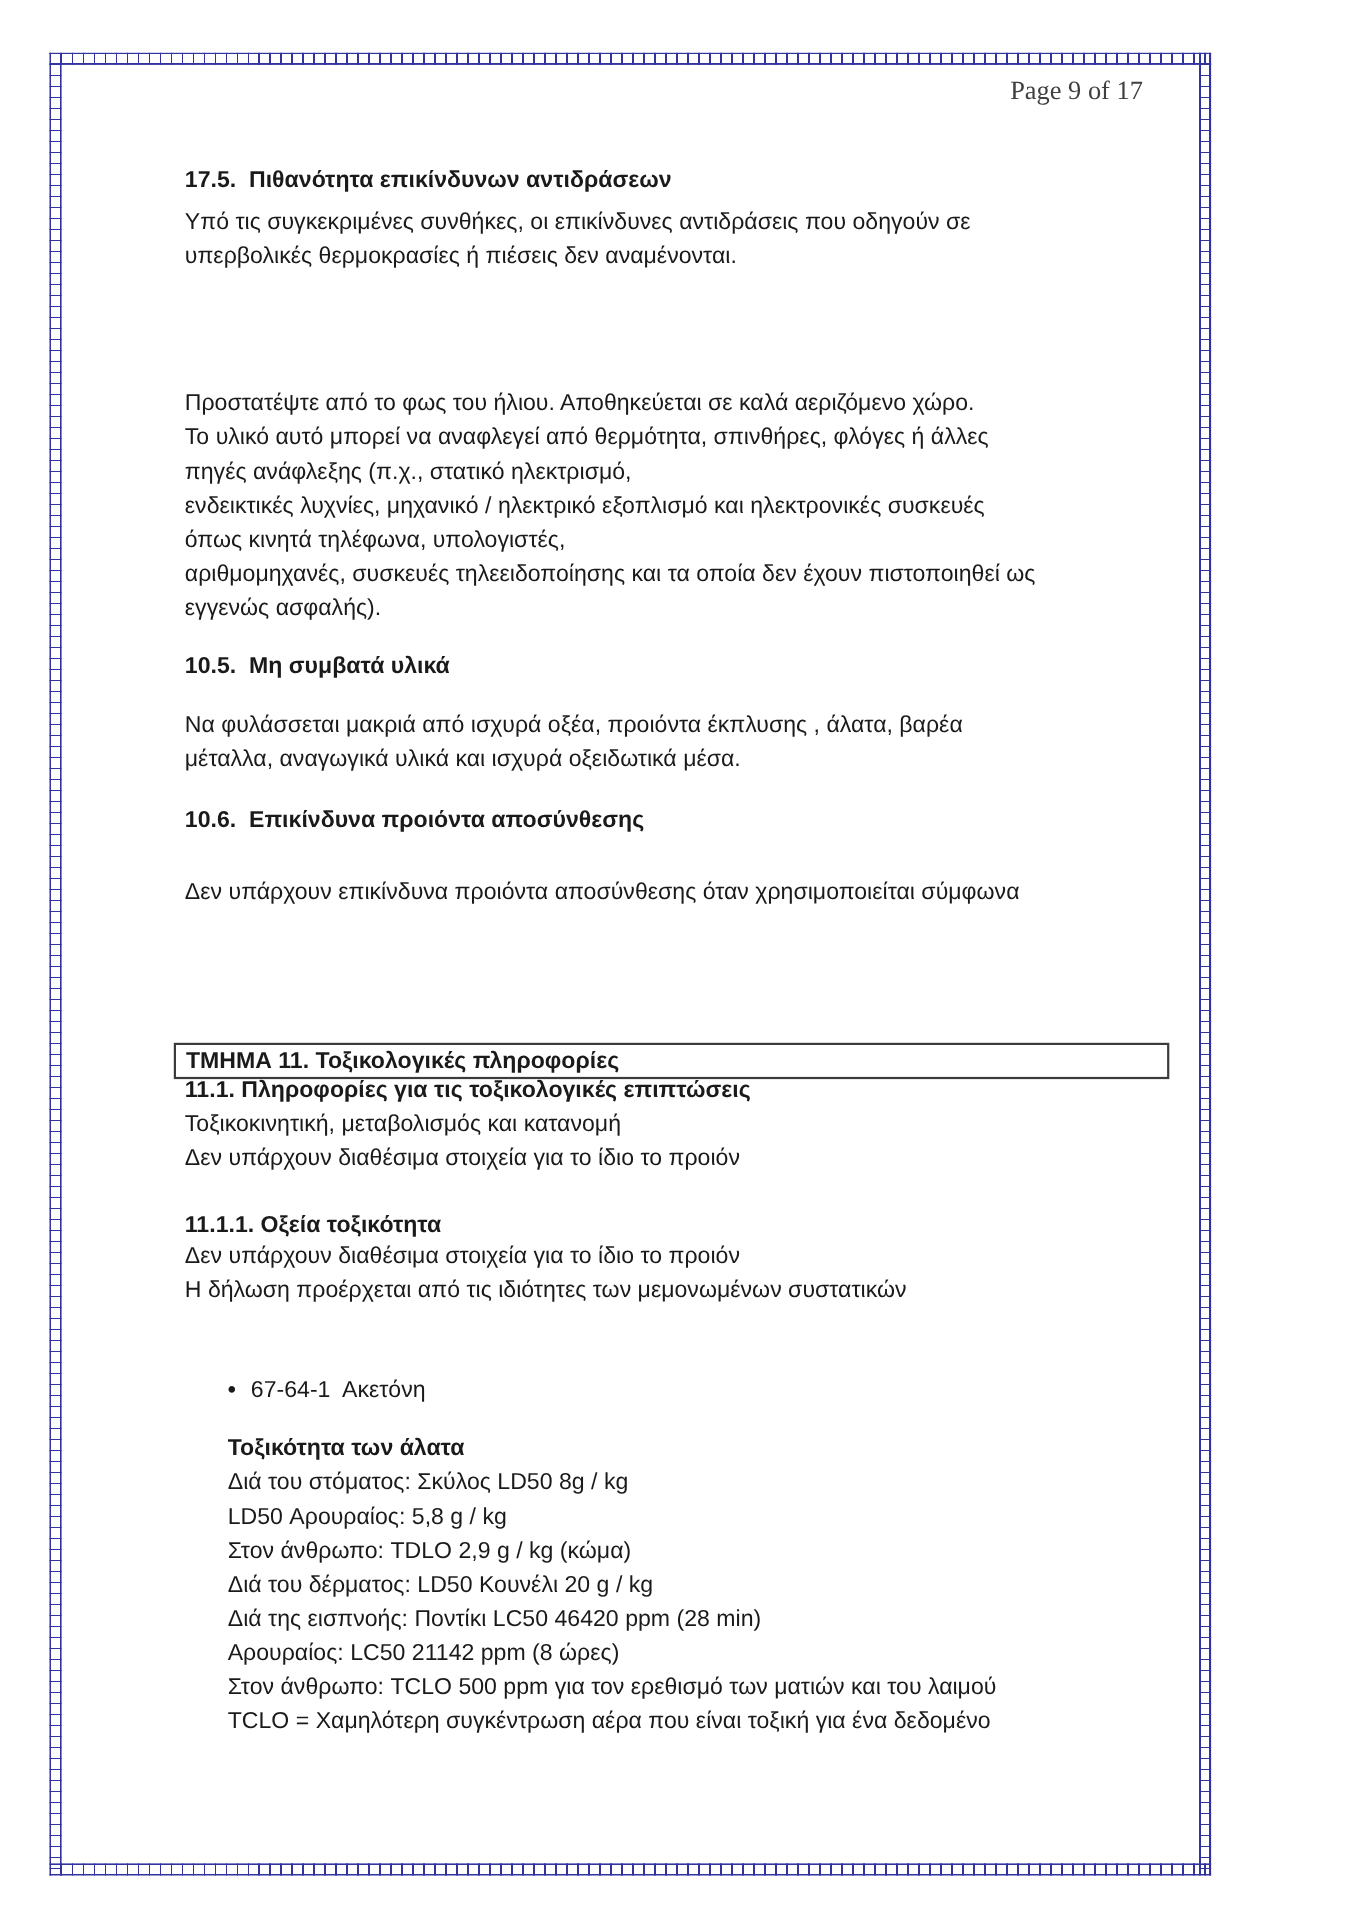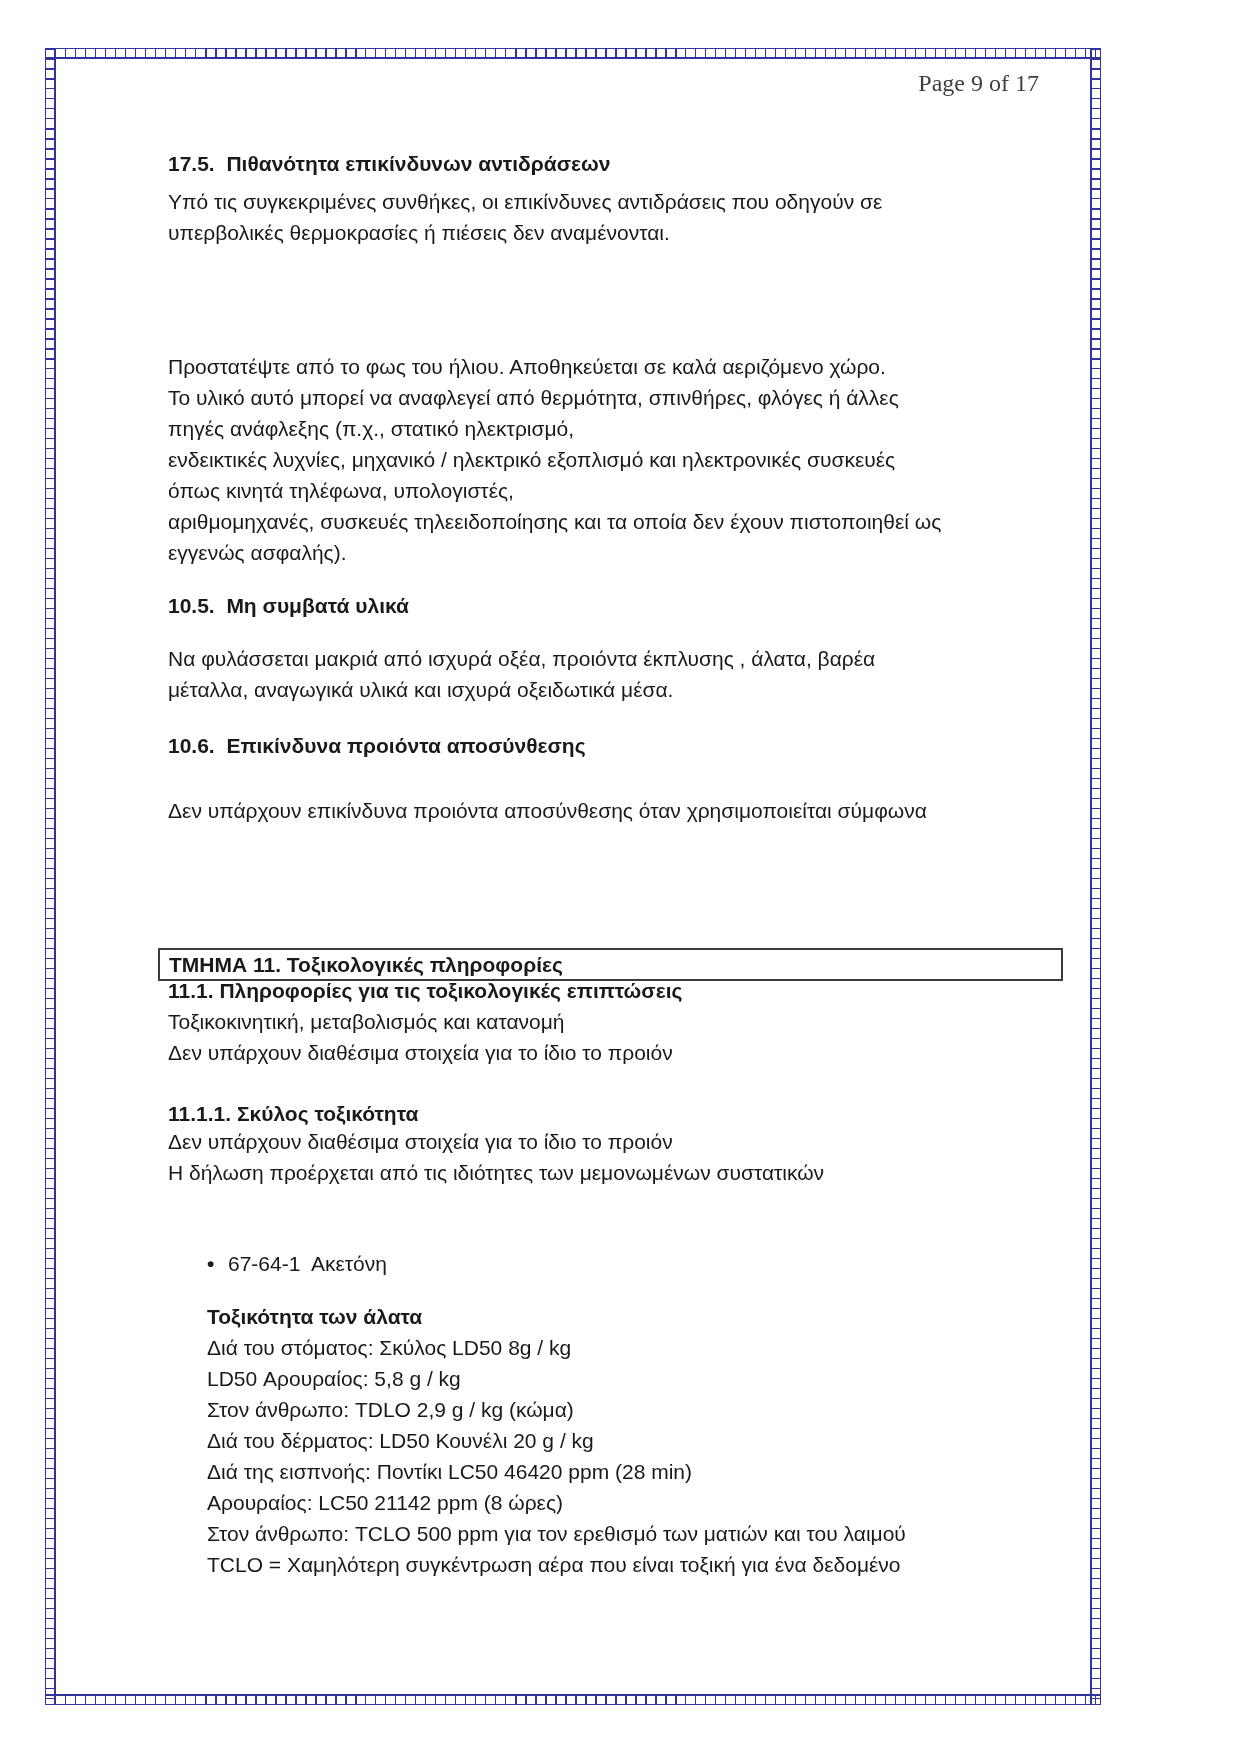--- a/index.html
+++ b/index.html
@@ -102,21 +102,21 @@
   <div class="section-box">
     <span>ΤΜΗΜΑ 11. Τοξικολογικές πληροφορίες</span>
   </div>
 
   <div class="abs h" style="top:975px">11.1. Πληροφορίες για τις τοξικολογικές επιπτώσεις</div>
   <div class="abs" style="top:1006px">
     <div class="line">Τοξικοκινητική, μεταβολισμός και κατανομή</div>
     <div class="line">Δεν υπάρχουν διαθέσιμα στοιχεία για το ίδιο το προιόν</div>
   </div>
 
-  <div class="abs h" style="top:1098px">11.1.1. Σκύλος τοξικότητα</div>
+  <div class="abs h" style="top:1098px">11.1.1. Οξεία τοξικότητα</div>
   <div class="abs" style="top:1126px">
     <div class="line">Δεν υπάρχουν διαθέσιμα στοιχεία για το ίδιο το προιόν</div>
     <div class="line">Η δήλωση προέρχεται από τις ιδιότητες των μεμονωμένων συστατικών</div>
   </div>
 
   <div class="bullet-row" style="top:1248px">
     <span class="bullet-marker">•</span>
     <span class="bullet-label">67-64-1  Ακετόνη</span>
   </div>
 

